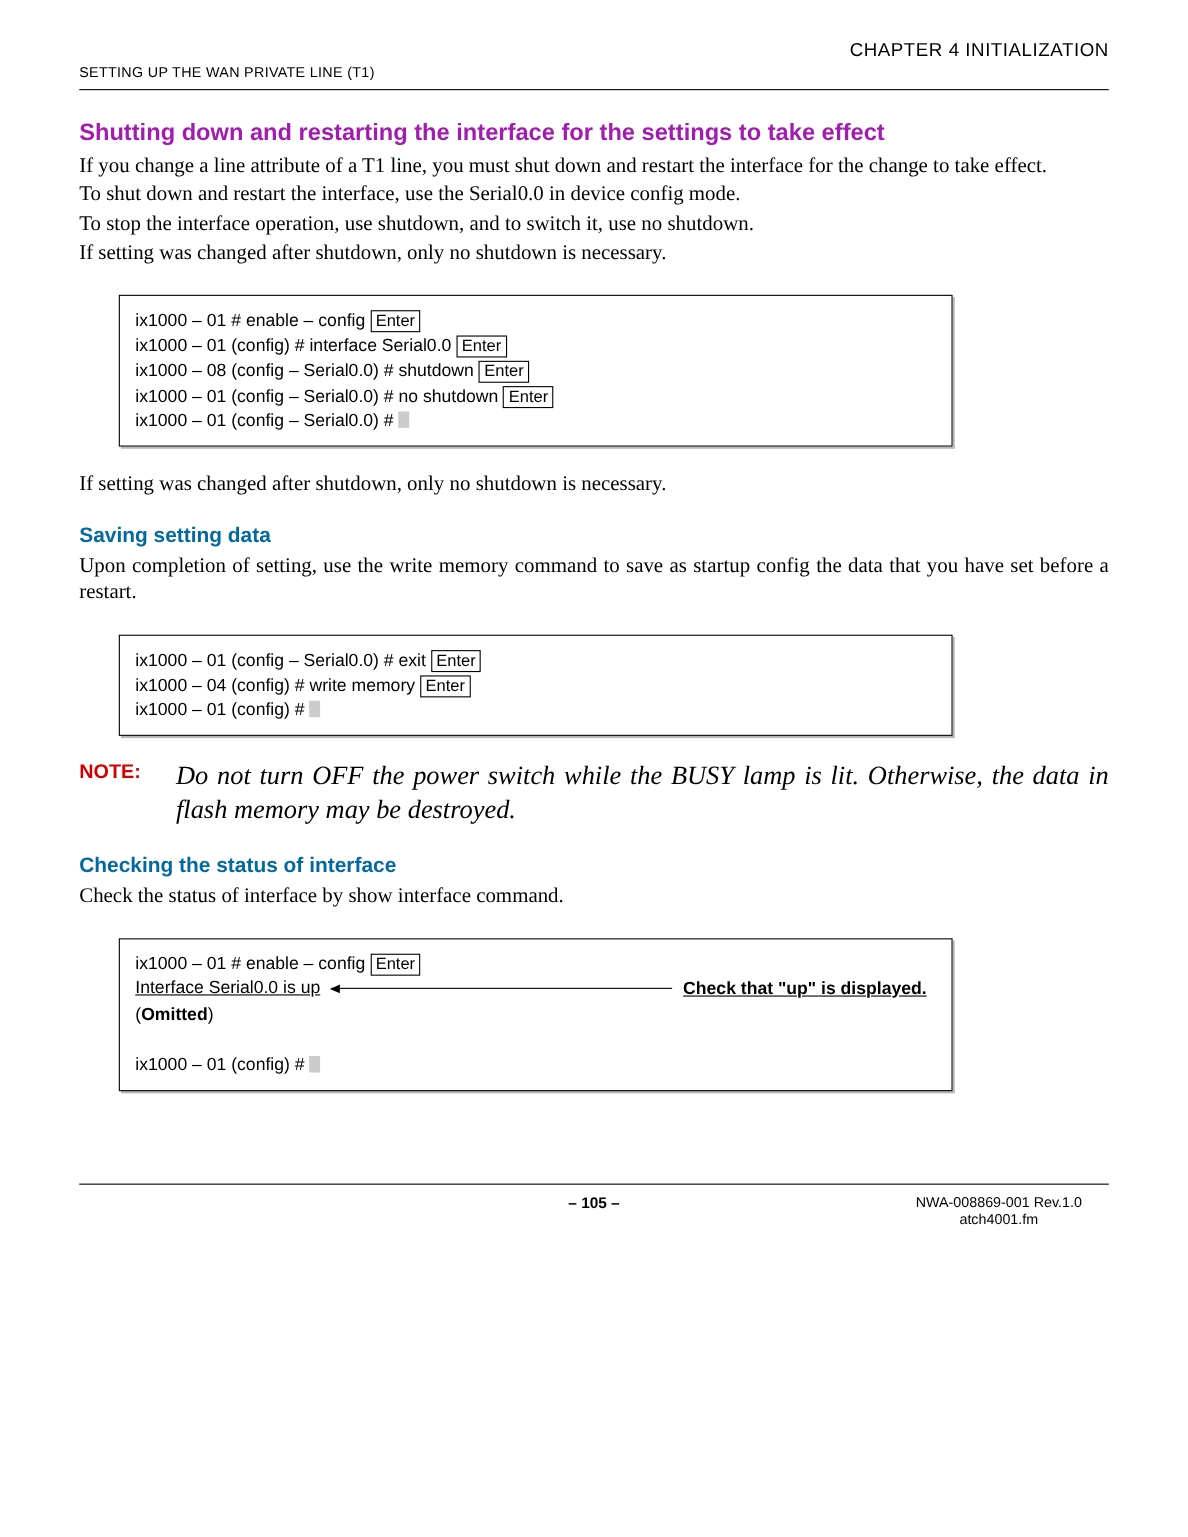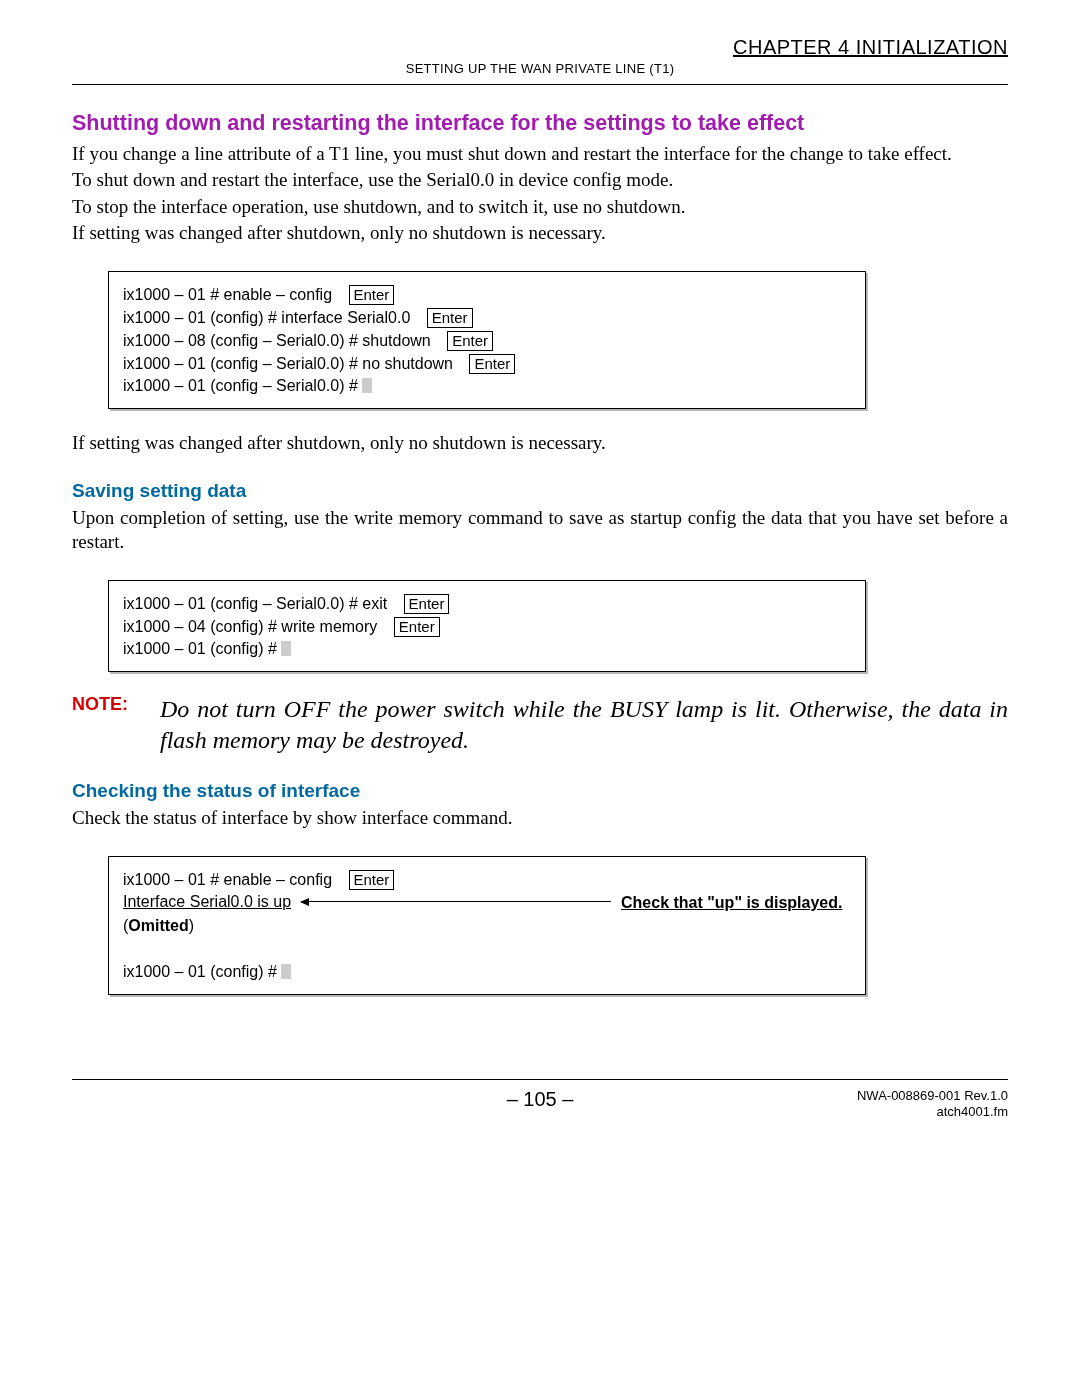--- a/index.html
+++ b/index.html
@@ -11,26 +11,25 @@
   .page {
     width: 1080px;
     min-height: 1397px;
     padding: 36px 72px 30px 72px;
     box-sizing: border-box;
     position: relative;
   }
   .chapter {
     text-align: right;
     font-family: Arial, Helvetica, sans-serif;
-    font-size: 20px;
+    font-size: 17px;
     letter-spacing: 0.5px;
-    text-decoration: underline;
   }
   .subchapter {
-    text-align: center;
+    text-align: left;
     font-family: Arial, Helvetica, sans-serif;
     font-size: 13px;
     letter-spacing: 0.3px;
     margin-top: 2px;
   }
   hr.rule {
     border: 0;
     border-top: 1px solid #000;
     margin: 8px 0 26px 0;
   }
@@ -74,21 +73,21 @@
   .code-line {
     margin: 3px 0;
     white-space: nowrap;
   }
   .enter {
     border: 1px solid #000;
     padding: 0 4px;
     font-size: 15px;
     display: inline-block;
     line-height: 1.2;
-    margin-left: 12px;
+    margin-left: 0;
   }
   .cursor {
     display: inline-block;
     width: 10px;
     height: 15px;
     background: #ccc;
     vertical-align: -2px;
     margin-left: 4px;
   }
   .note-row {
@@ -151,29 +150,29 @@
     margin: 3px 0;
   }
   .footer {
     display: flex;
     justify-content: space-between;
     font-family: Arial, Helvetica, sans-serif;
     font-size: 13px;
     margin-top: 6px;
   }
   .footer .center {
-    font-weight: normal;
-    font-size: 20px;
+    font-weight: bold;
+    font-size: 14px;
   }
   .footer .right {
     text-align: right;
     line-height: 1.25;
   }
   .footer .left { width: 200px; }
-  .footer .right { width: 200px; }
+  .footer .right { width: 200px; text-align: center; }
 </style>
 </head>
 <body>
 
 <div class="page">
 
   <div class="chapter">CHAPTER 4   INITIALIZATION</div>
   <div class="subchapter">SETTING UP THE WAN PRIVATE LINE (T1)</div>
   <hr class="rule">
 

